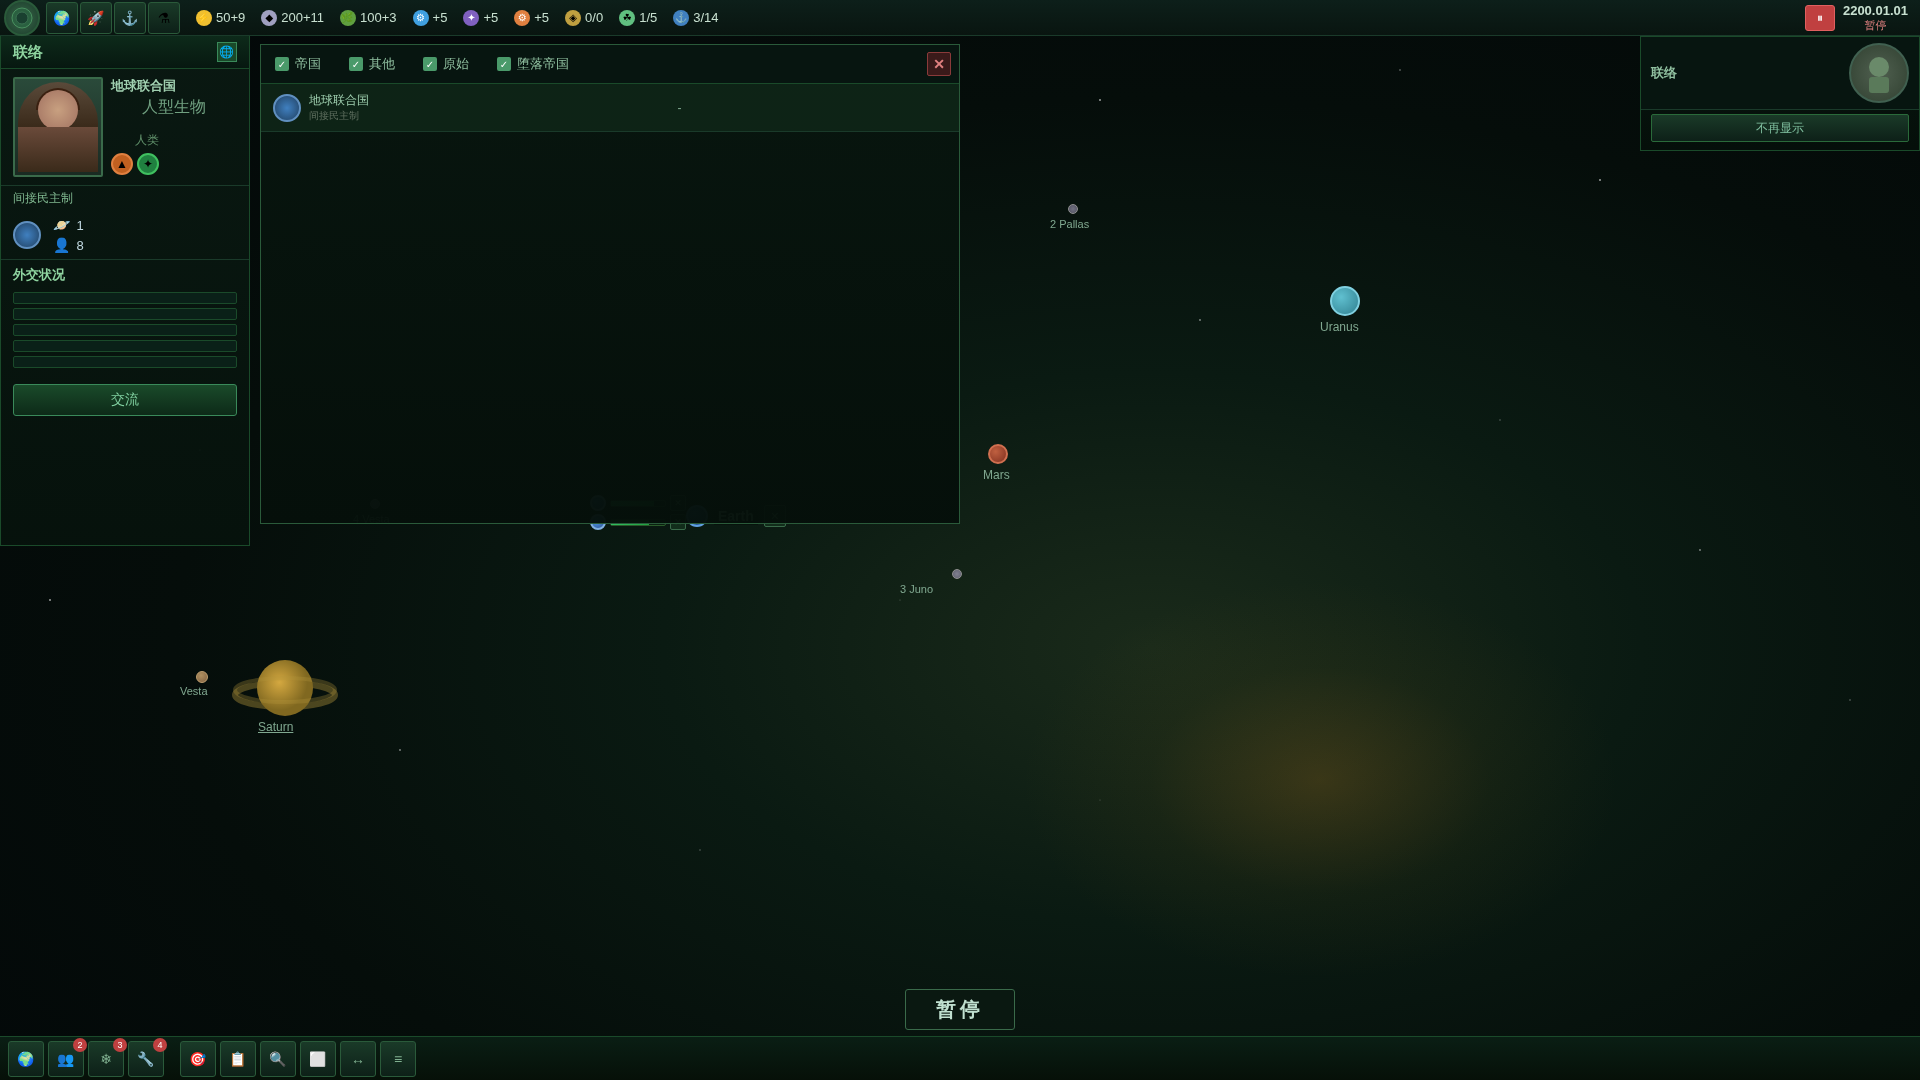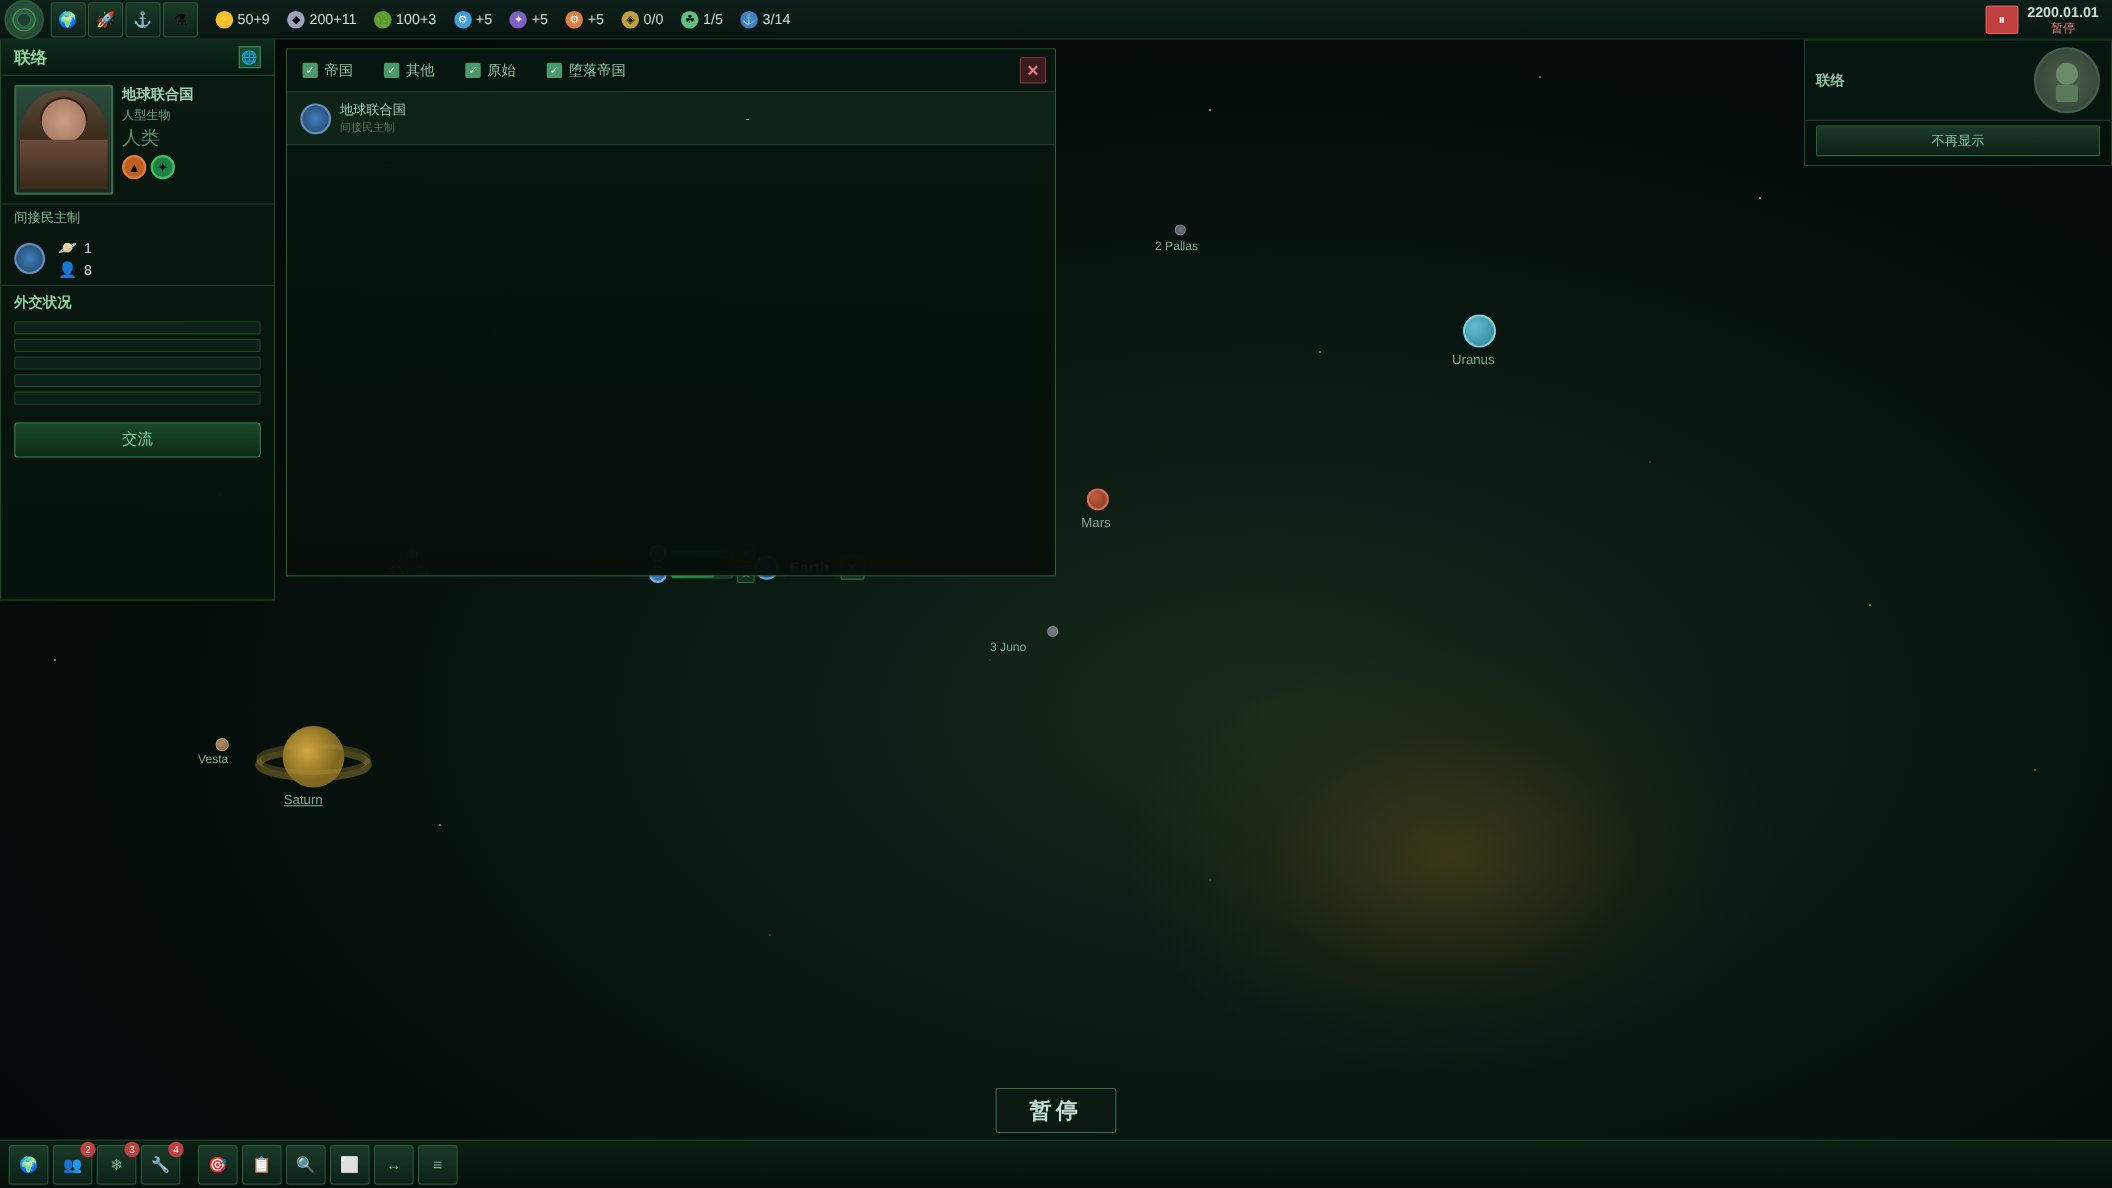--- a/index.html
+++ b/index.html
@@ -241,27 +241,29 @@
 
     .empire-name {
       color: #a0d0b0;
       font-size: 13px;
       font-weight: bold;
       margin-bottom: 2px;
     }
 
     .empire-species {
       color: #70a080;
-      font-size: 11px;
-      margin-bottom: 2px;
+      font-size: 16px;
+      margin-bottom: 14px;
+      text-align: center;
     }
 
     .empire-type {
       color: #60906a;
-      font-size: 17px;
+      font-size: 12px;
+      margin-left: 24px;
     }
 
     .empire-flags {
       display: flex;
       gap: 4px;
       margin-top: 4px;
     }
 
     .flag-icon {
       width: 22px;

